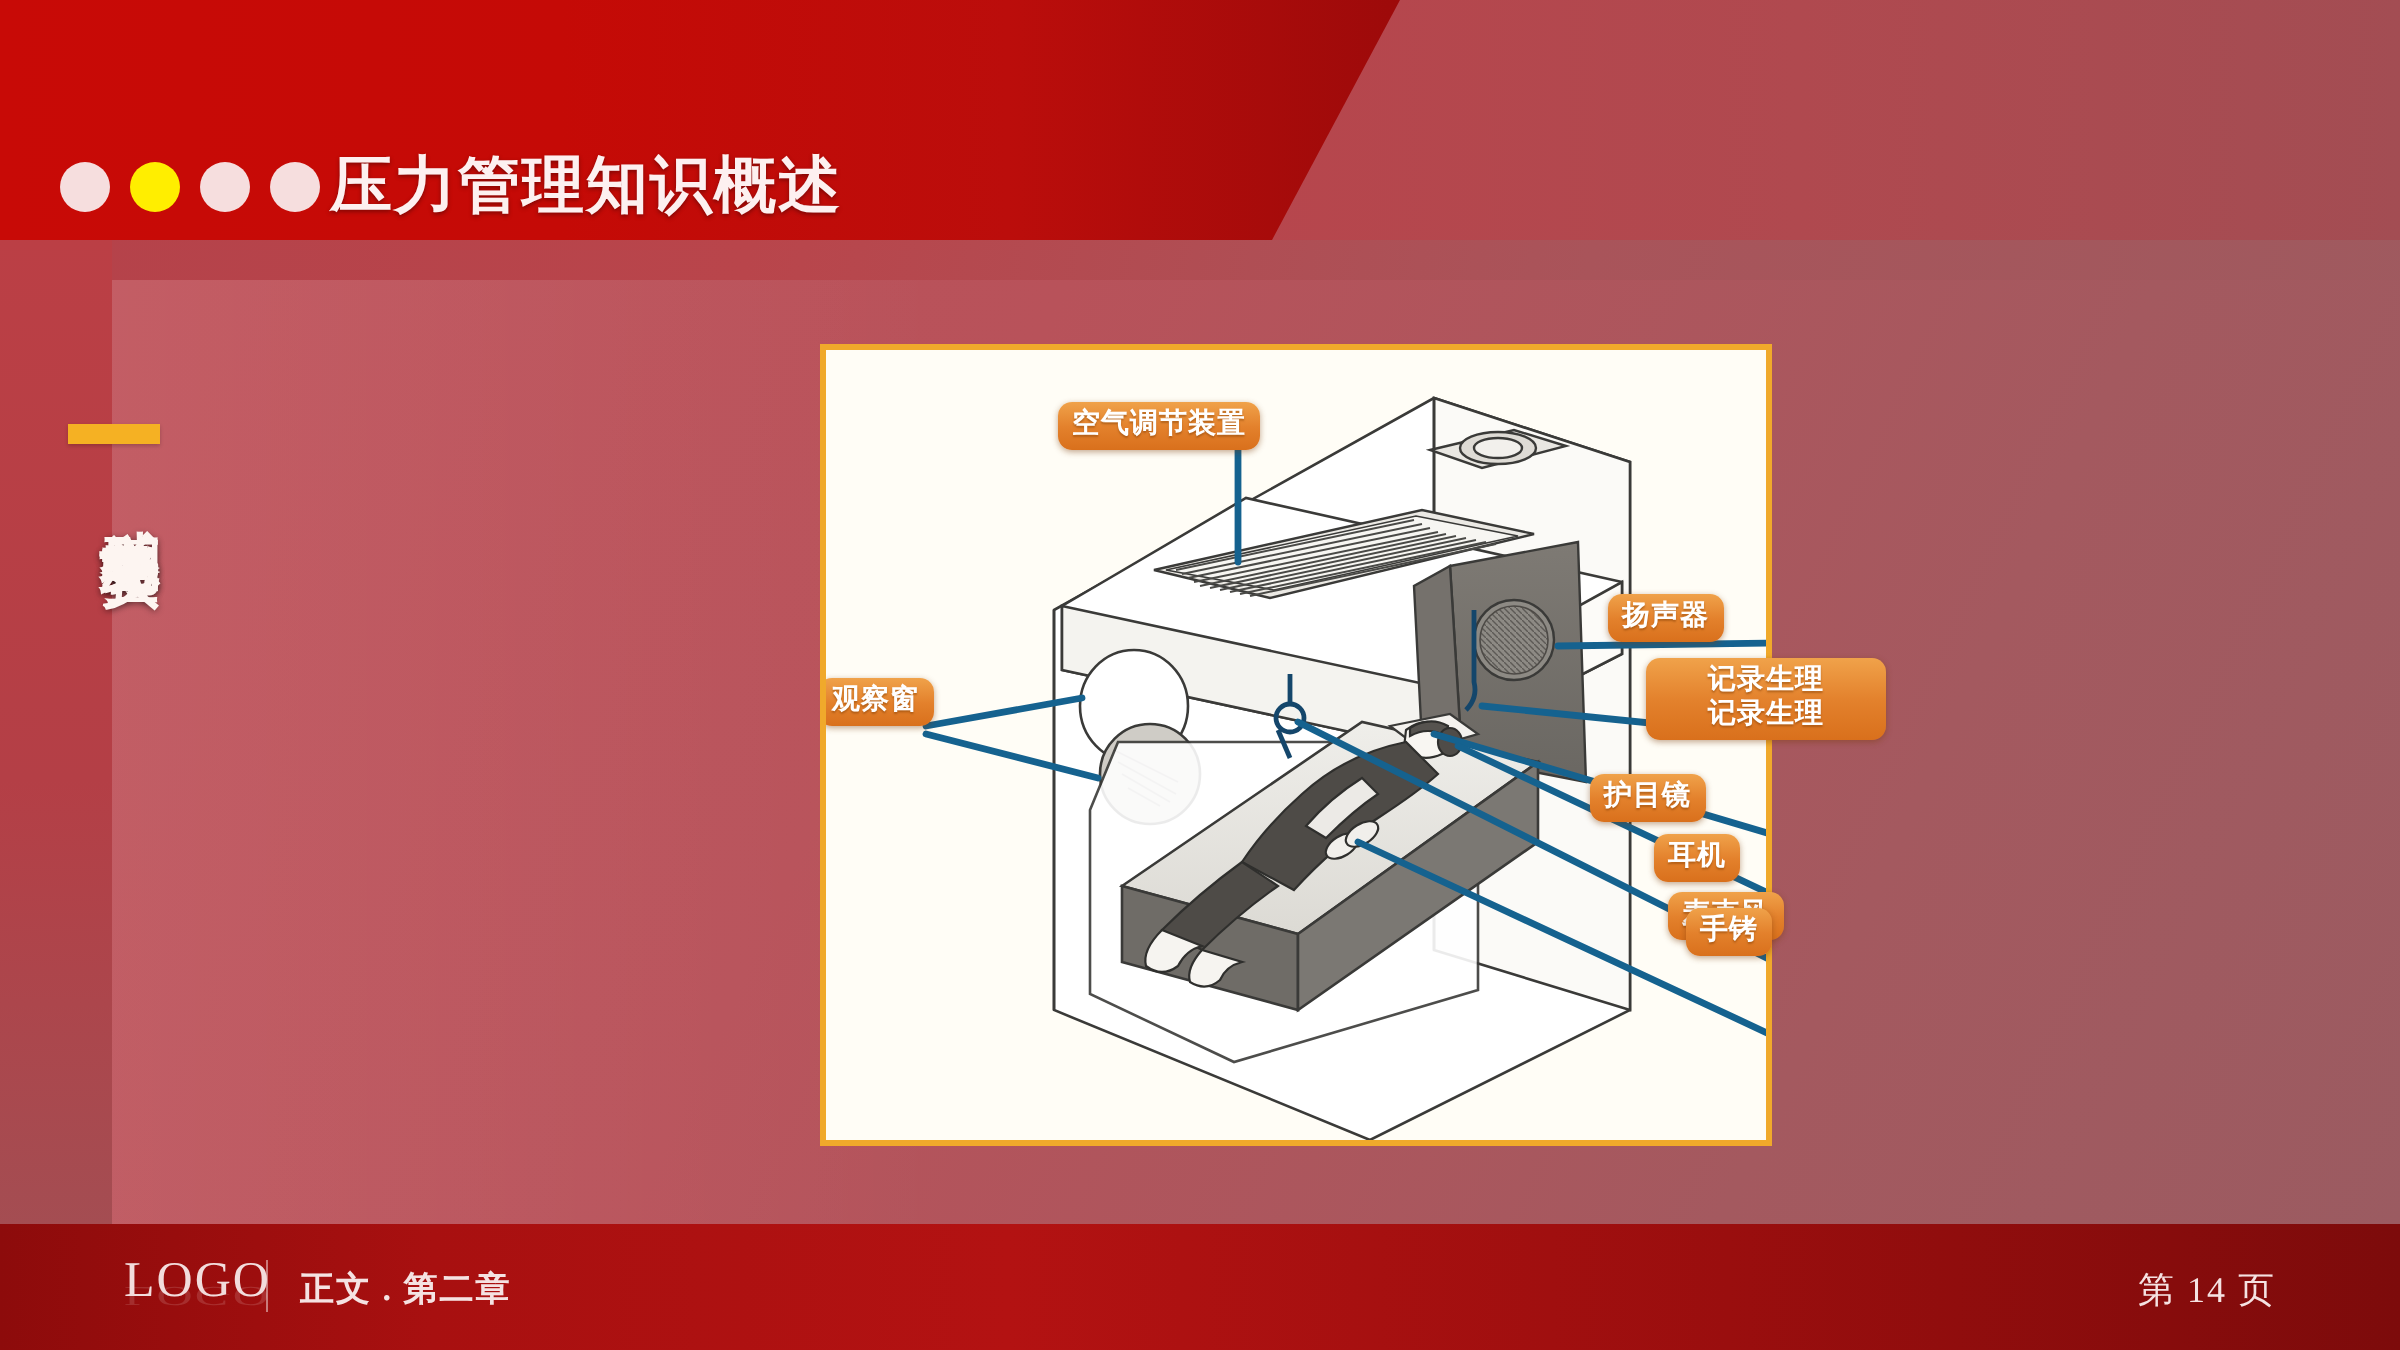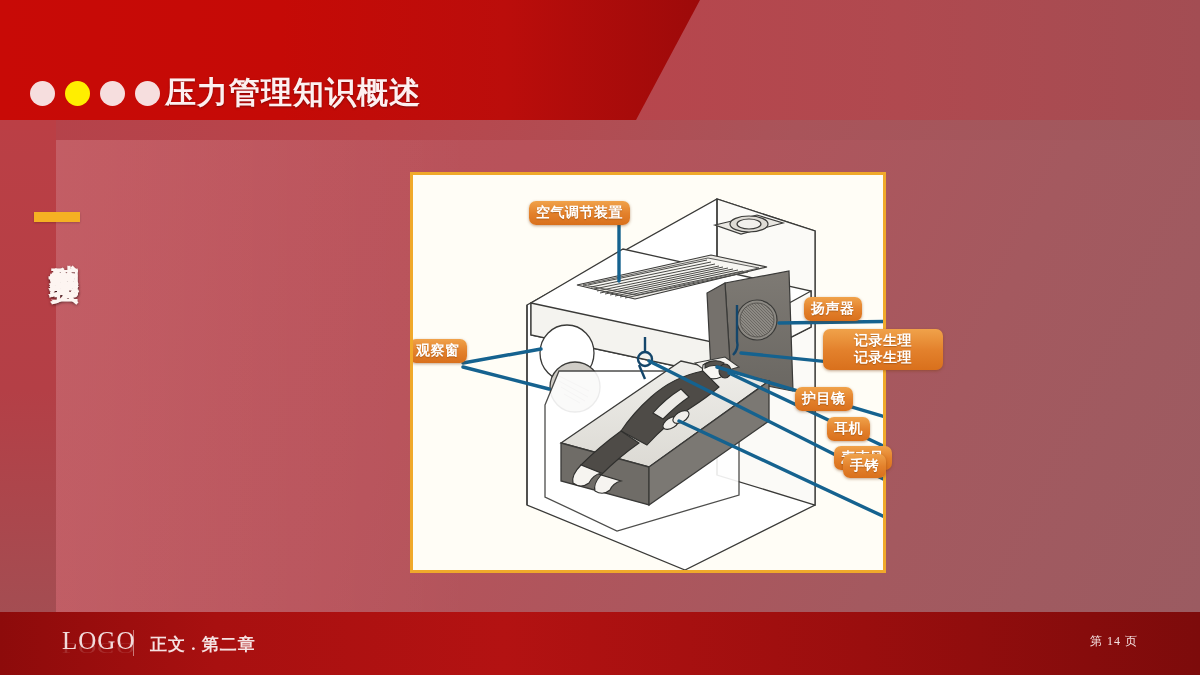--- a/index.html
+++ b/index.html
@@ -183,21 +183,21 @@
     position: absolute;
     left: 150px; top: 633px;
     font-size: 17px;
     font-weight: 700;
     color: #f5e2e2;
     letter-spacing: 1px;
   }
   #footer-page {
     position: absolute;
     right: 62px; top: 633px;
-    font-size: 12px;
+    font-size: 18px;
     color: #f5e2e2;
     letter-spacing: 1px;
   }
   #footer-reflection {
     position: absolute;
     left: 62px; top: 655px;
     font-size: 25px;
     color: rgba(242,220,220,0.16);
     transform: scaleY(-0.55);
     transform-origin: top left;

